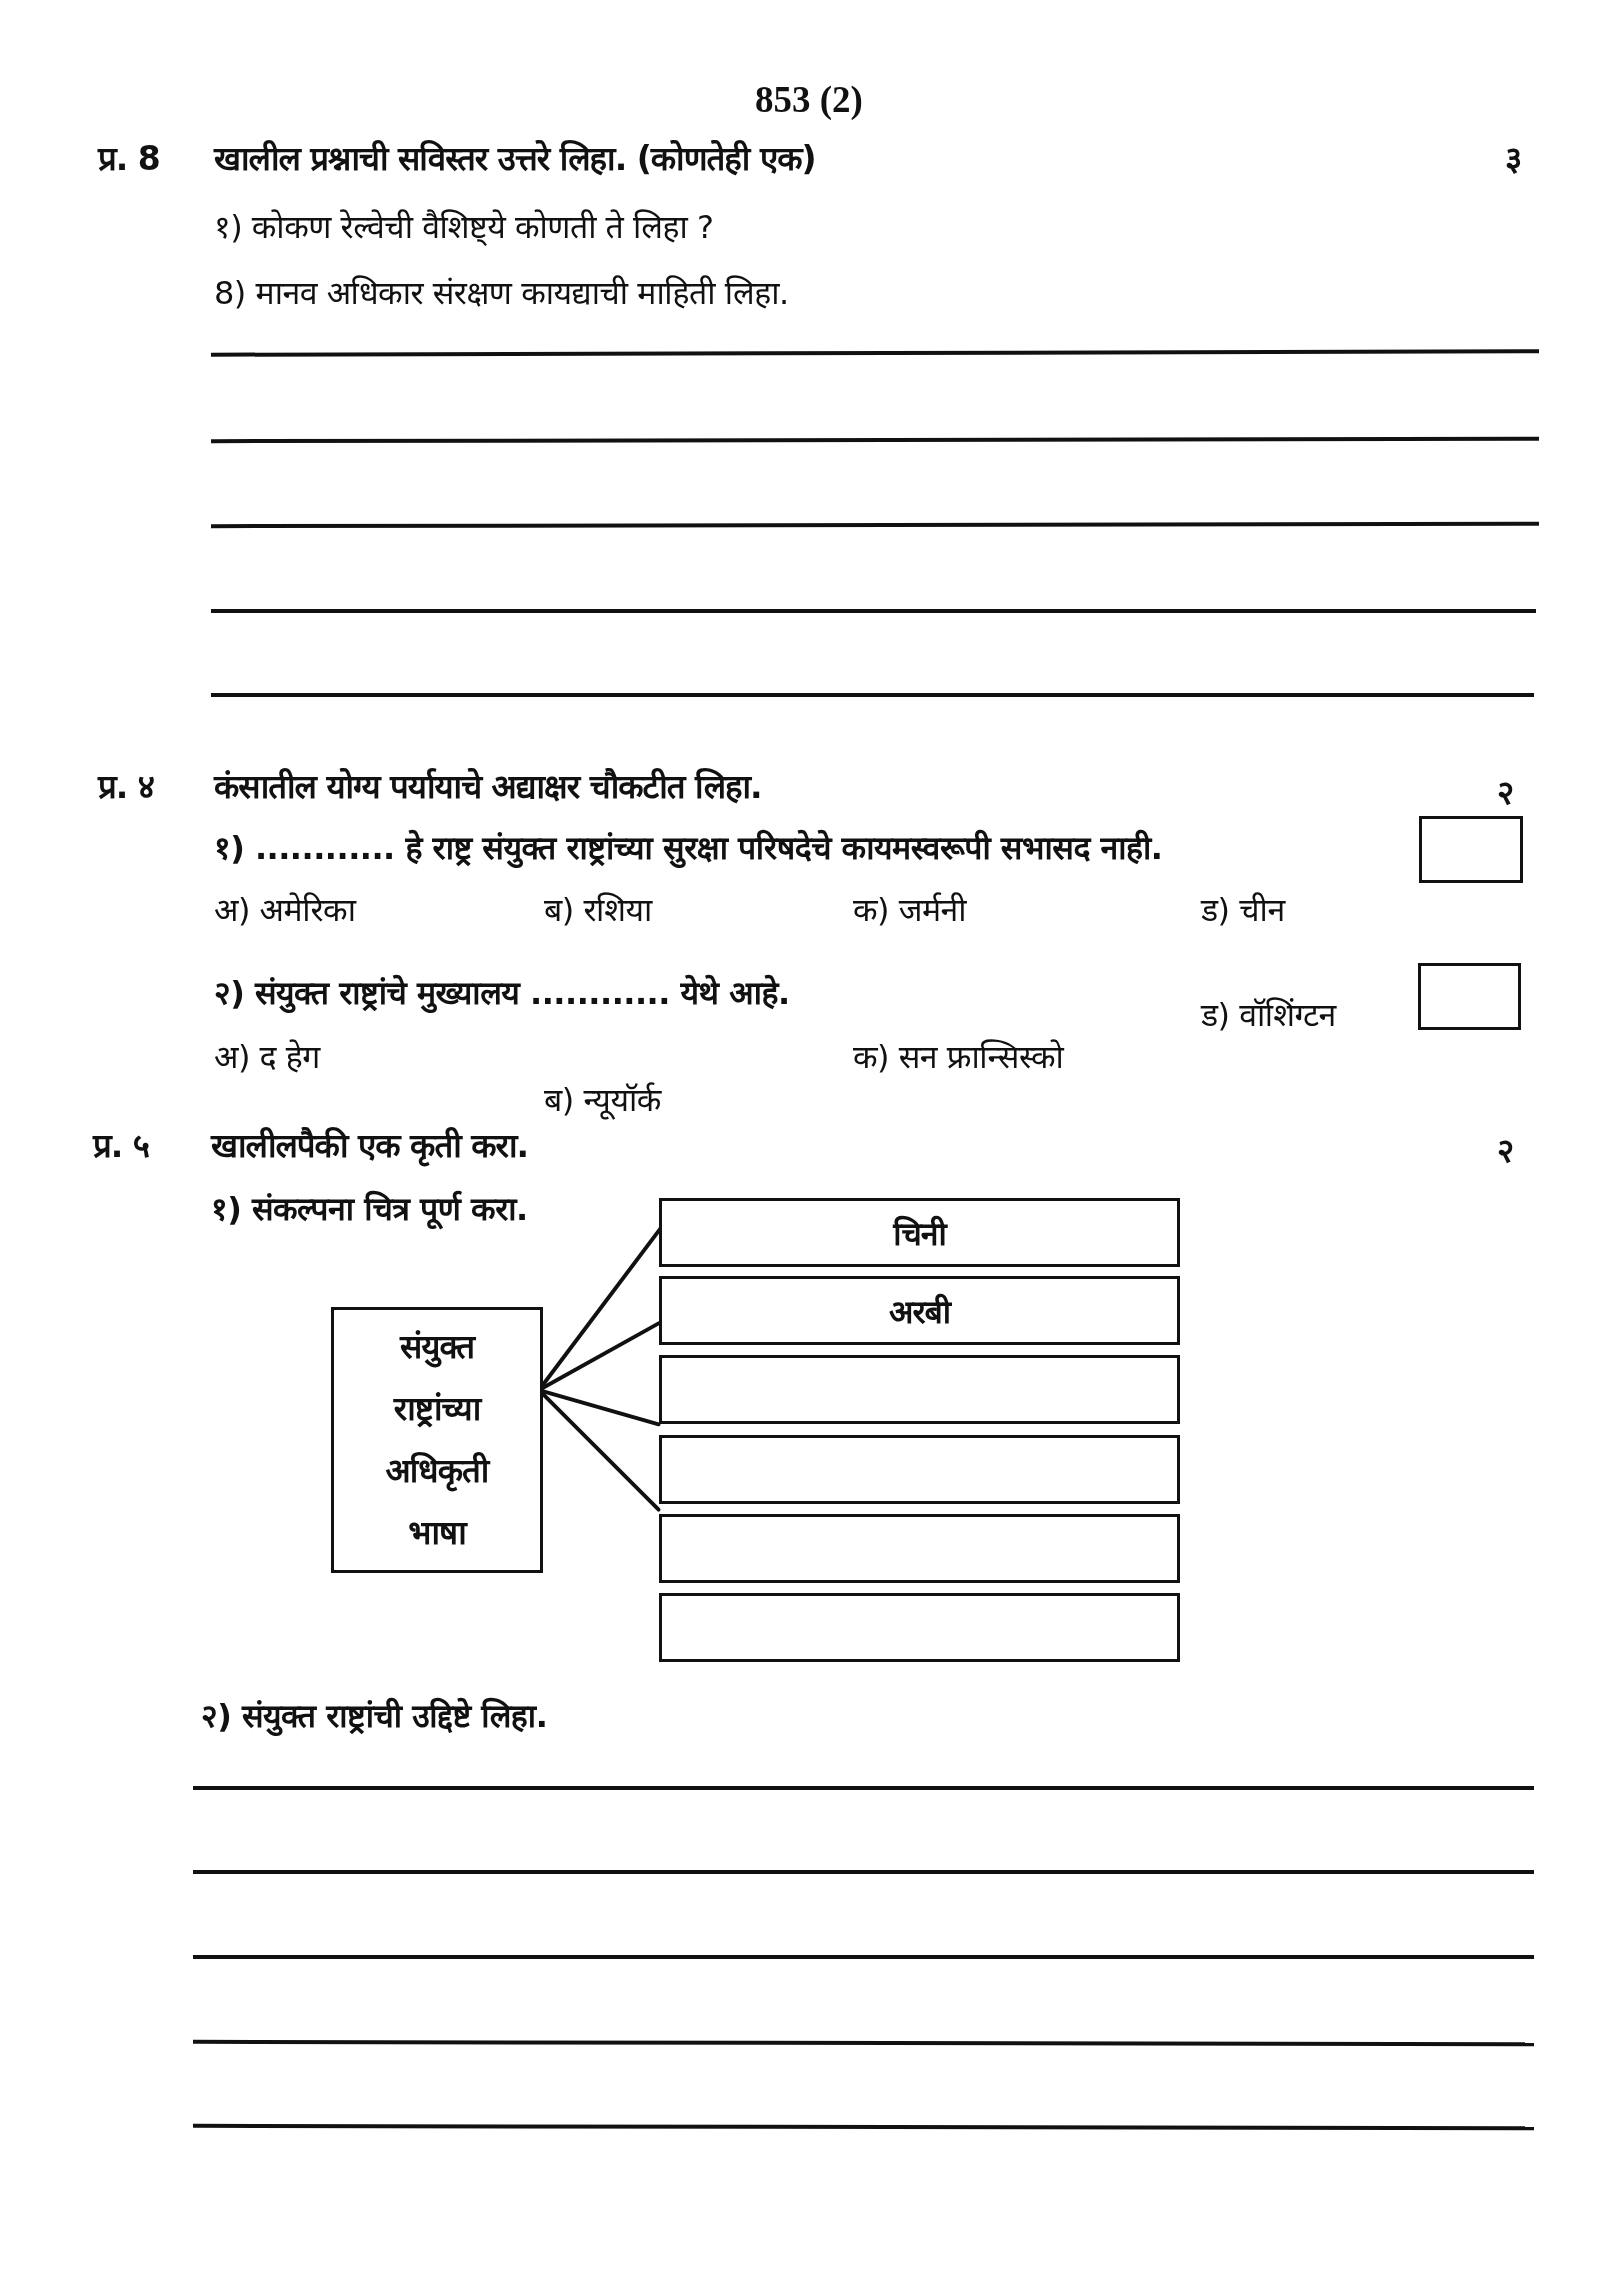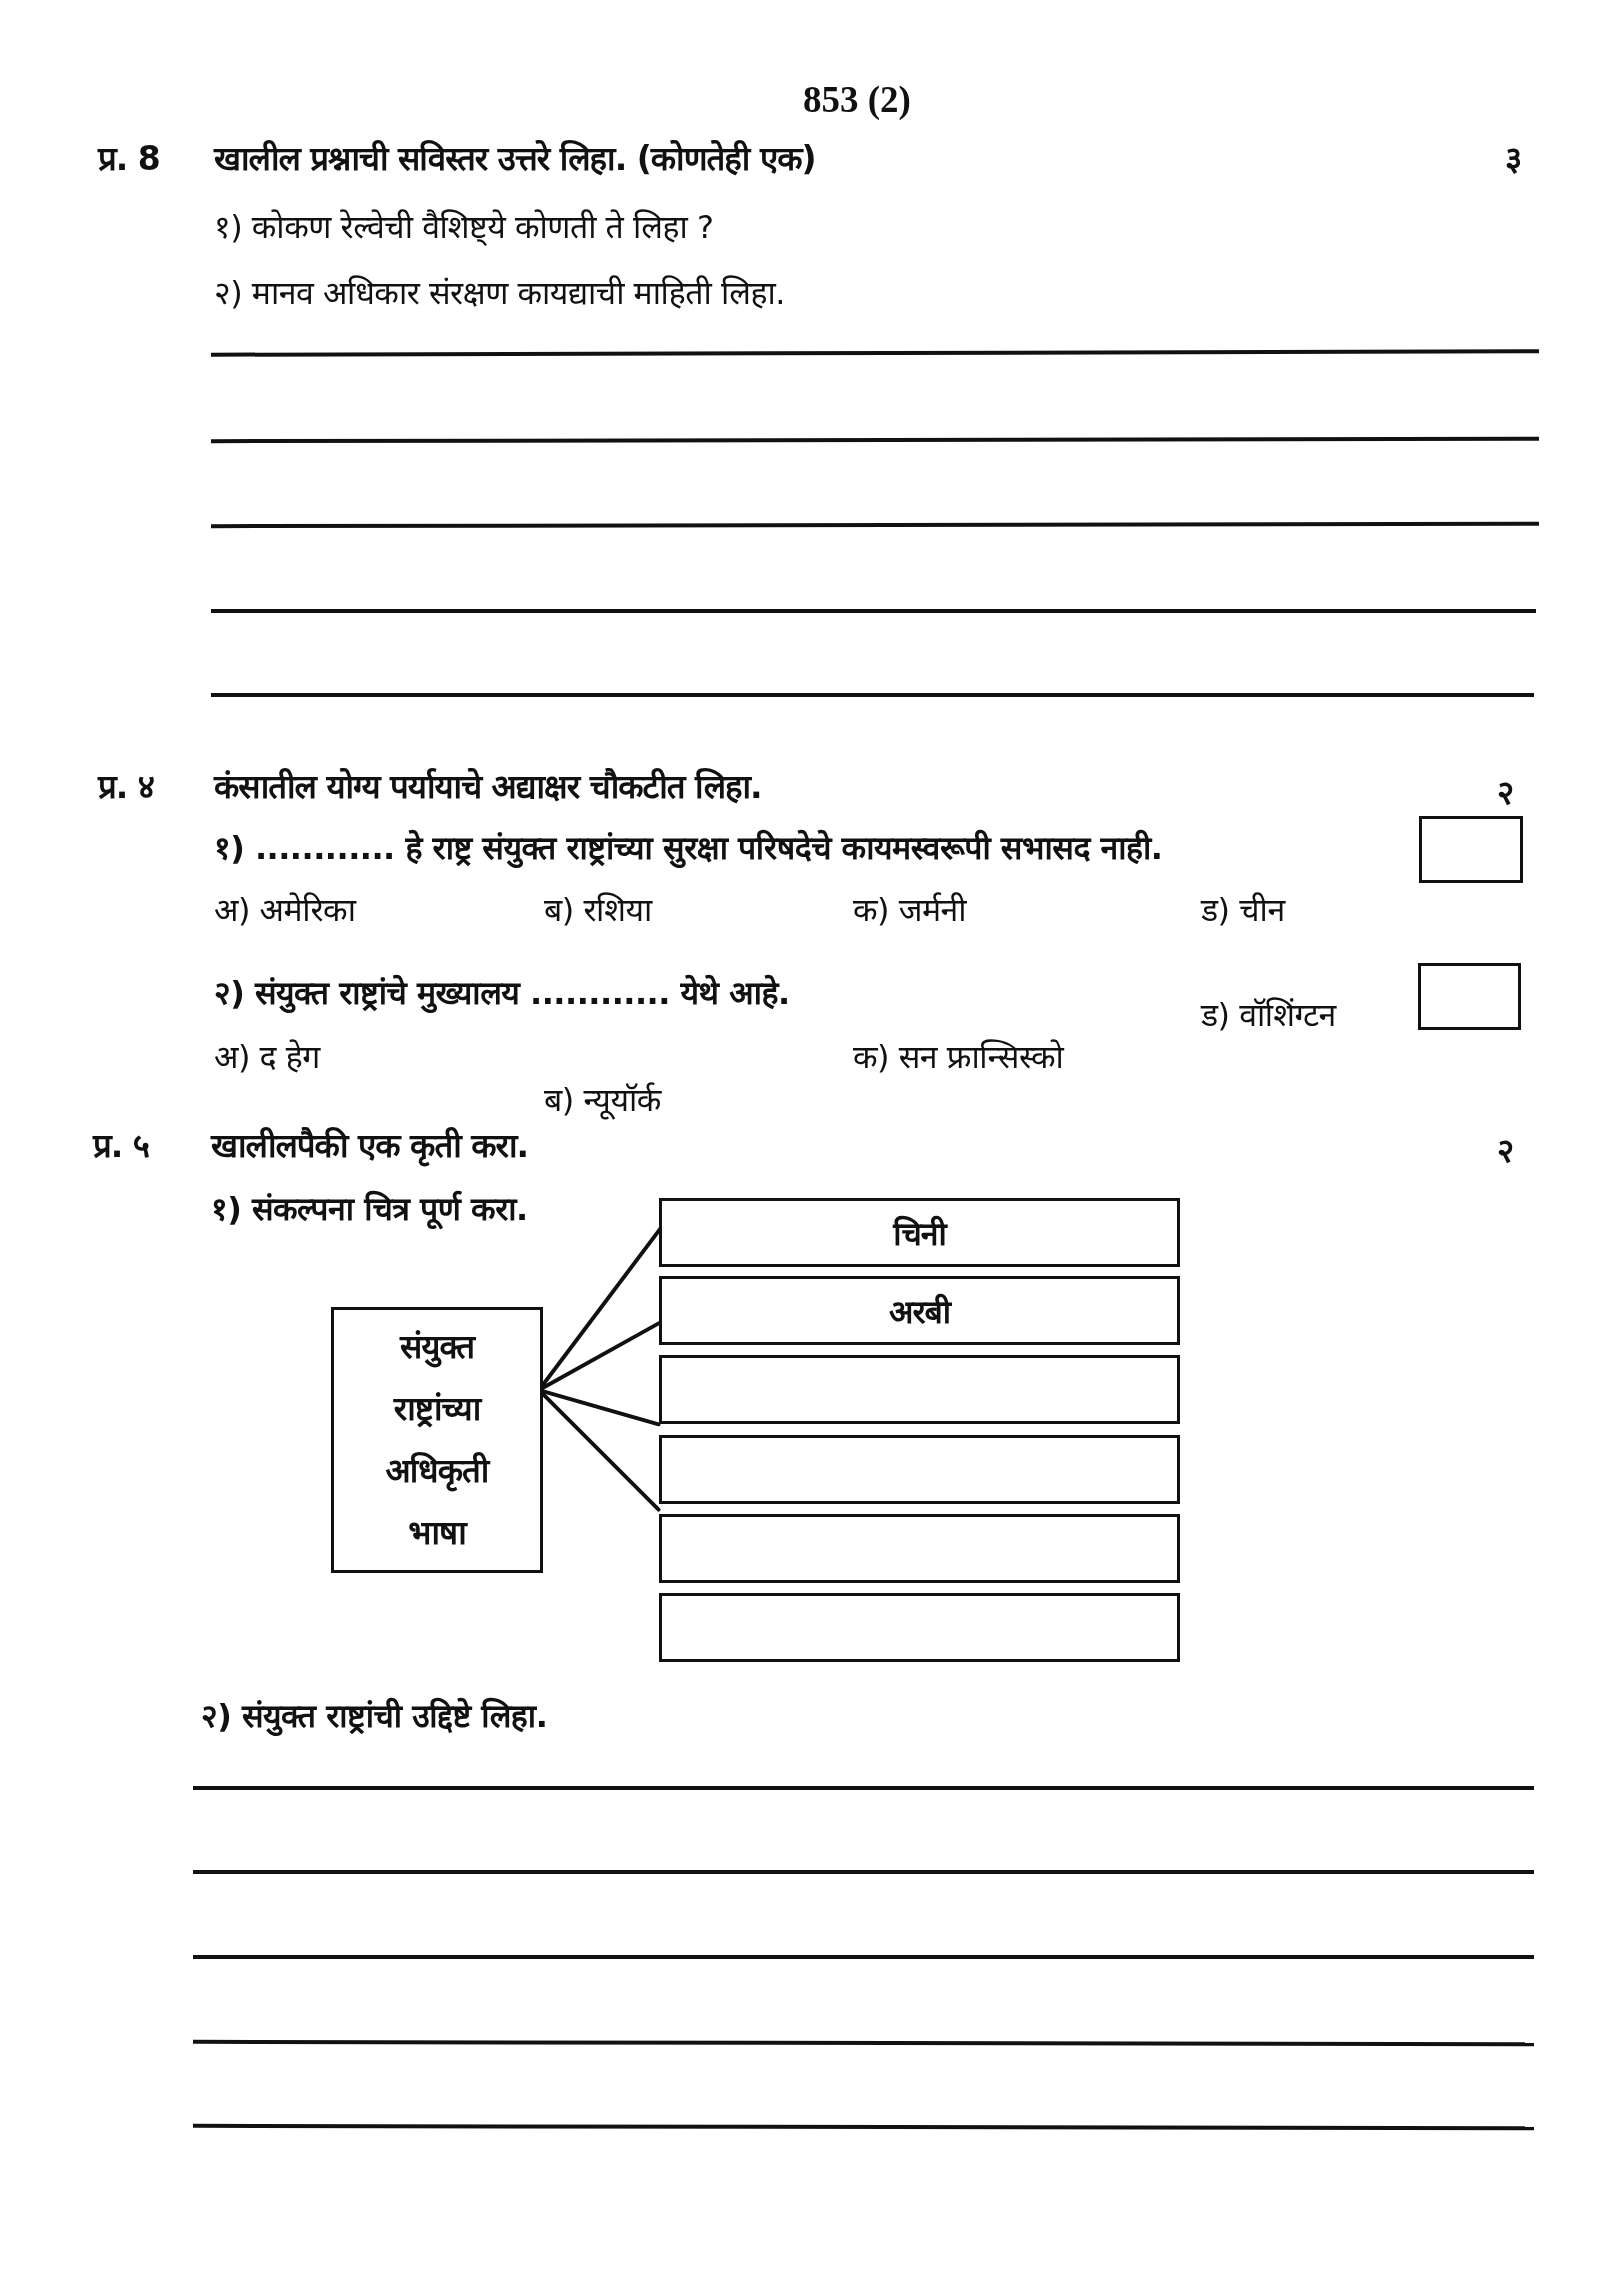--- a/index.html
+++ b/index.html
@@ -13,21 +13,21 @@
       position: relative;
       overflow: hidden;
       font-family: "DejaVu Sans", sans-serif;
       color: #111111;
     }
     .abs { position: absolute; white-space: nowrap; }
     .page-number {
       font-family: "Liberation Serif", "DejaVu Serif", serif;
       font-weight: bold;
       font-size: 37px;
-      left: 755px; top: 78px; margin-left: 48px;
+      left: 755px; top: 78px;
     }
     .q-num {
       font-size: 33px;
       font-weight: bold;
       letter-spacing: -1px;
     }
     .q-title {
       font-size: 33px;
       font-weight: bold;
       letter-spacing: -1px;
@@ -98,21 +98,21 @@
   </style>
 </head>
 <body>
 
 <div class="abs page-number">853 (2)</div>
 
 <div class="abs q-num" style="left:98px; top:135px;">प्र. 8</div>
 <div class="abs q-title" style="left:214px; top:135px;">खालील प्रश्नाची सविस्तर उत्तरे लिहा. (कोणतेही एक)</div>
 <div class="abs marks" style="left:1505px; top:135px;">३</div>
 <div class="abs sub-item" style="left:214px; top:204px;">१) कोकण रेल्वेची वैशिष्ट्ये कोणती ते लिहा ?</div>
-<div class="abs sub-item" style="left:214px; top:270px;">२) मानव अधिकार संरक्षण कायद्याची माहिती लिहा.</div>
+<div class="abs sub-item" style="left:214px; top:270px;">8) मानव अधिकार संरक्षण कायद्याची माहिती लिहा.</div>
 
 <div class="rule" style="left:211px; top:351px; width:1328px; transform:rotate(-0.15deg);"></div>
 <div class="rule" style="left:211px; top:438px; width:1328px; transform:rotate(-0.1deg);"></div>
 <div class="rule" style="left:211px; top:523px; width:1328px; transform:rotate(-0.1deg);"></div>
 <div class="rule" style="left:211px; top:609px; width:1325px;"></div>
 <div class="rule" style="left:211px; top:693px; width:1323px;"></div>
 
 <div class="abs q-num" style="left:98px; top:763px;">प्र. ४</div>
 <div class="abs q-title" style="left:214px; top:763px;">कंसातील योग्य पर्यायाचे अद्याक्षर चौकटीत लिहा.</div>
 <div class="abs marks" style="left:1497px; top:769px;">२</div>

